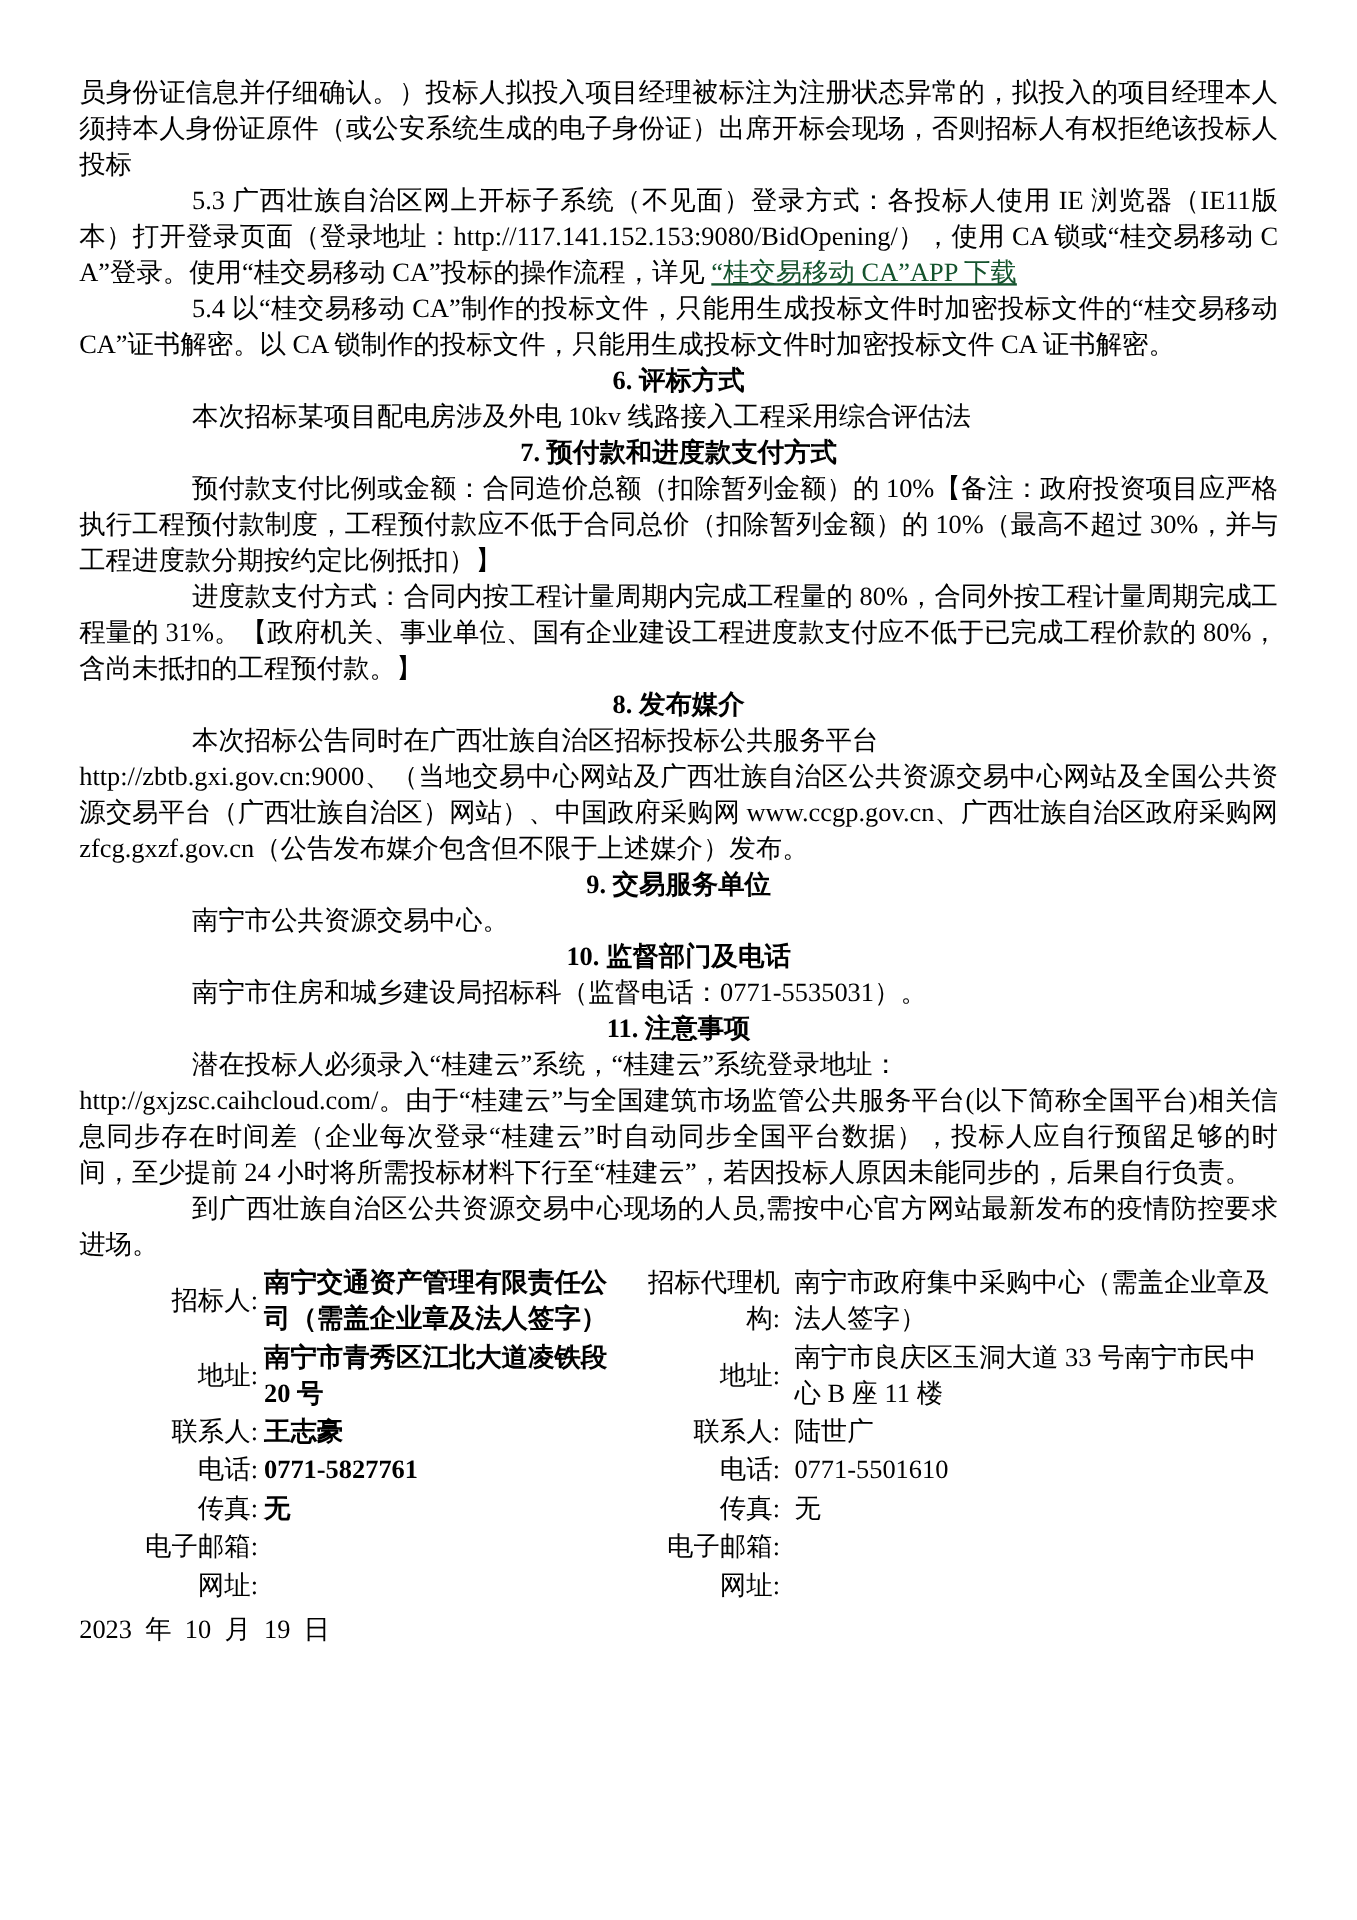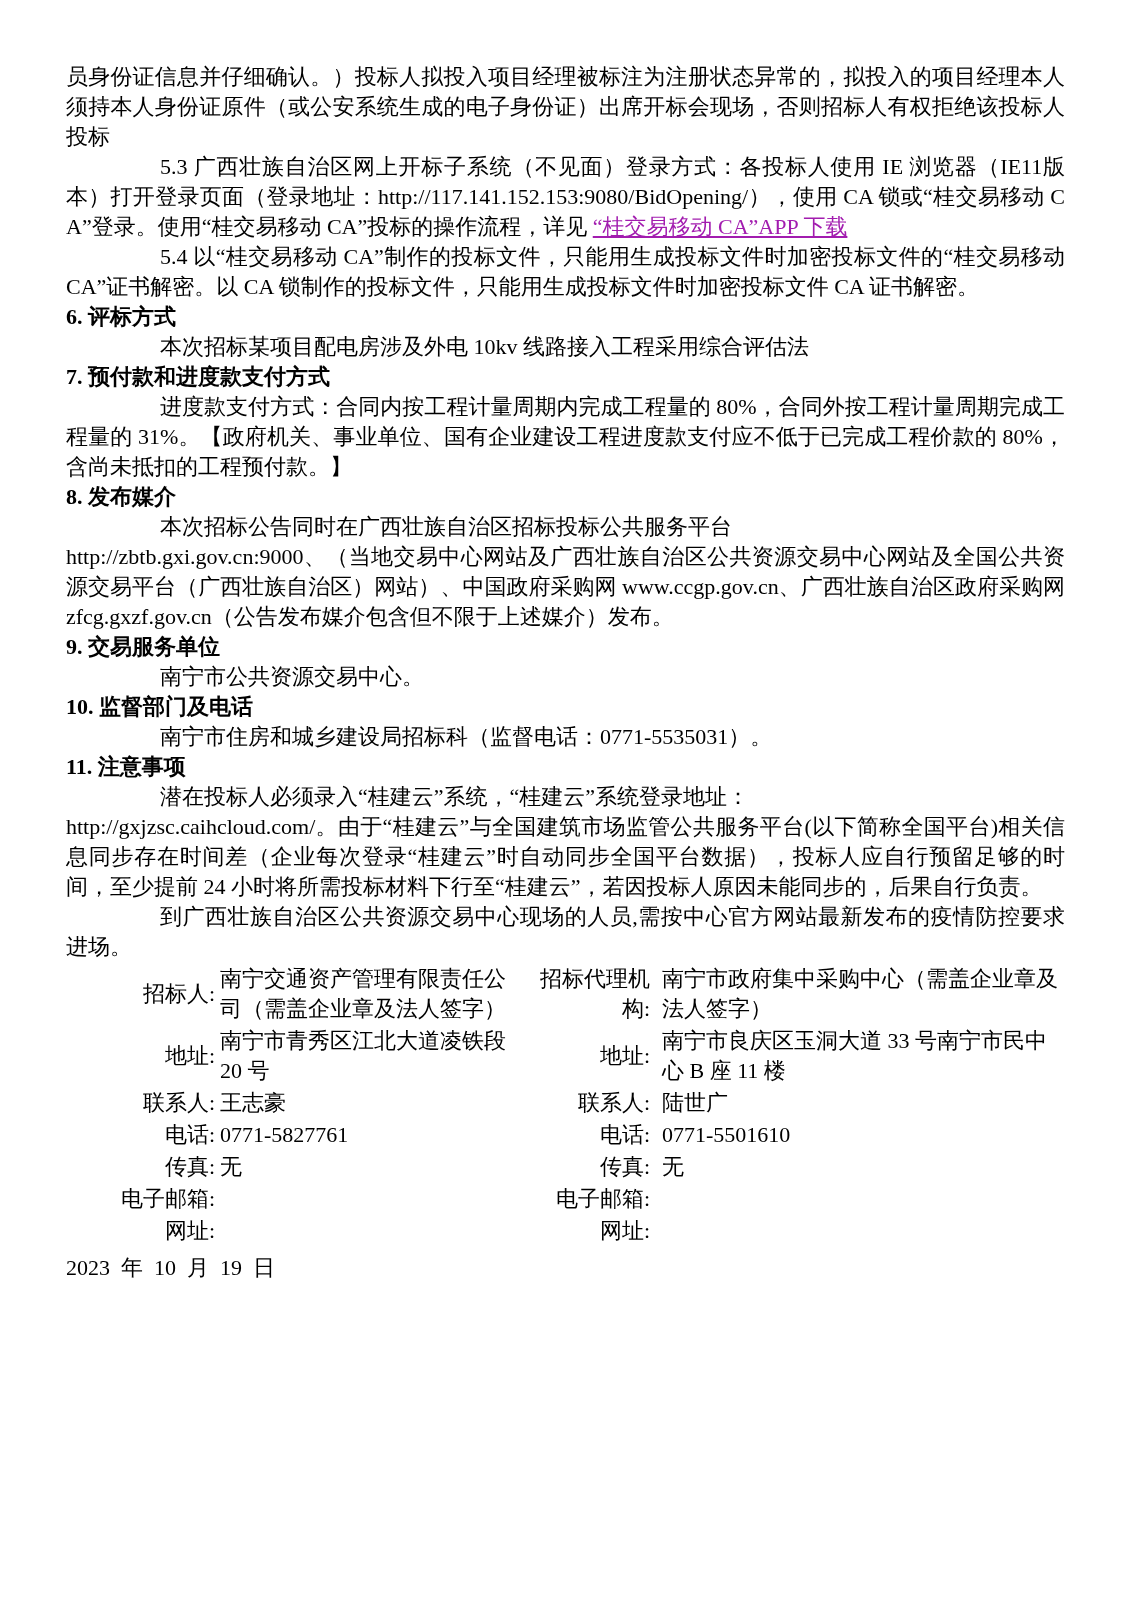--- a/index.html
+++ b/index.html
@@ -23,65 +23,66 @@
     text-justify: inter-ideograph;
   }
   .content p, .content h3 {
     margin: 0;
     padding: 0;
     word-break: break-all;
   }
   .content h3 {
     font-size: 22px;
     font-weight: bold;
-    text-align: left;
+    text-align: center;
   }
   .indent { text-indent: 94px; }
   a.doclink { text-decoration: underline; cursor: pointer; }
   table.contact {
     border-collapse: collapse;
     width: 100%;
     table-layout: fixed;
     margin-top: 1px;
   }
   table.contact td {
     padding: 1px 0;
     vertical-align: middle;
     line-height: 30px;
     word-break: break-all;
     text-align: left;
   }
   table.contact td.lbl { text-align: right; }
-  table.contact td.val-l { padding-left: 5px; }
+  table.contact td.val-l { padding-left: 5px; font-weight: bold; }
   table.contact td.val-r { padding-left: 12px; }
   col.c-lbl-l { width: 149px; }
   col.c-val-l { width: 306px; }
   col.c-lbl-r { width: 129px; }
   .date-line {
     margin-top: 6px;
     text-align: left;
     white-space: pre;
   }
 </style>
 </head>
 <body>
 
 <div class="page" style="background: rgb(255, 255, 255); color: rgb(0, 0, 0);">
   <div class="content">
 
     <p>员身份证信息并仔细确认。）投标人拟投入项目经理被标注为注册状态异常的，拟投入的项目经理本人须持本人身份证原件（或公安系统生成的电子身份证）出席开标会现场，否则招标人有权拒绝该投标人投标</p>
 
-    <p class="indent"><span>5.3 广西壮族自治区网上开标子系统（不见面）登录方式：各投标人使用 IE 浏览器（IE11版本）打开登录页面（登录地址：http://117.141.152.153:9080/BidOpening/），使用 CA 锁或“桂交易移动 CA”登录。使用“桂交易移动 CA”投标的操作流程，详见 </span><a class="doclink" style="color: #a21caf;">“桂交易移动 CA”APP 下载</a></p>
+    <p class="indent"><span>5.3 广西壮族自治区网上开标子系统（不见面）登录方式：各投标人使用 IE 浏览器（IE11版本）打开登录页面（登录地址：http://117.141.152.153:9080/BidOpening/），使用 CA 锁或“桂交易移动 CA”登录。使用“桂交易移动 CA”投标的操作流程，详见 </span><a class="doclink" style="color: #14532d;">“桂交易移动 CA”APP 下载</a></p>
 
     <p class="indent">5.4 以“桂交易移动 CA”制作的投标文件，只能用生成投标文件时加密投标文件的“桂交易移动 CA”证书解密。以 CA 锁制作的投标文件，只能用生成投标文件时加密投标文件 CA 证书解密。</p>
 
     <h3>6. 评标方式</h3>
     <p class="indent">本次招标某项目配电房涉及外电 10kv 线路接入工程采用综合评估法</p>
 
     <h3>7. 预付款和进度款支付方式</h3>
+    <p class="indent">预付款支付比例或金额：合同造价总额（扣除暂列金额）的 10%【备注：政府投资项目应严格执行工程预付款制度，工程预付款应不低于合同总价（扣除暂列金额）的 10%（最高不超过 30%，并与工程进度款分期按约定比例抵扣）】</p>
     <p class="indent">进度款支付方式：合同内按工程计量周期内完成工程量的 80%，合同外按工程计量周期完成工程量的 31%。【政府机关、事业单位、国有企业建设工程进度款支付应不低于已完成工程价款的 80%，含尚未抵扣的工程预付款。】</p>
 
     <h3>8. 发布媒介</h3>
     <p class="indent">本次招标公告同时在广西壮族自治区招标投标公共服务平台</p>
     <p>http://zbtb.gxi.gov.cn:9000、（当地交易中心网站及广西壮族自治区公共资源交易中心网站及全国公共资源交易平台（广西壮族自治区）网站）、中国政府采购网 www.ccgp.gov.cn、广西壮族自治区政府采购网 zfcg.gxzf.gov.cn（公告发布媒介包含但不限于上述媒介）发布。</p>
 
     <h3>9. 交易服务单位</h3>
     <p class="indent">南宁市公共资源交易中心。</p>
 
     <h3>10. 监督部门及电话</h3>

